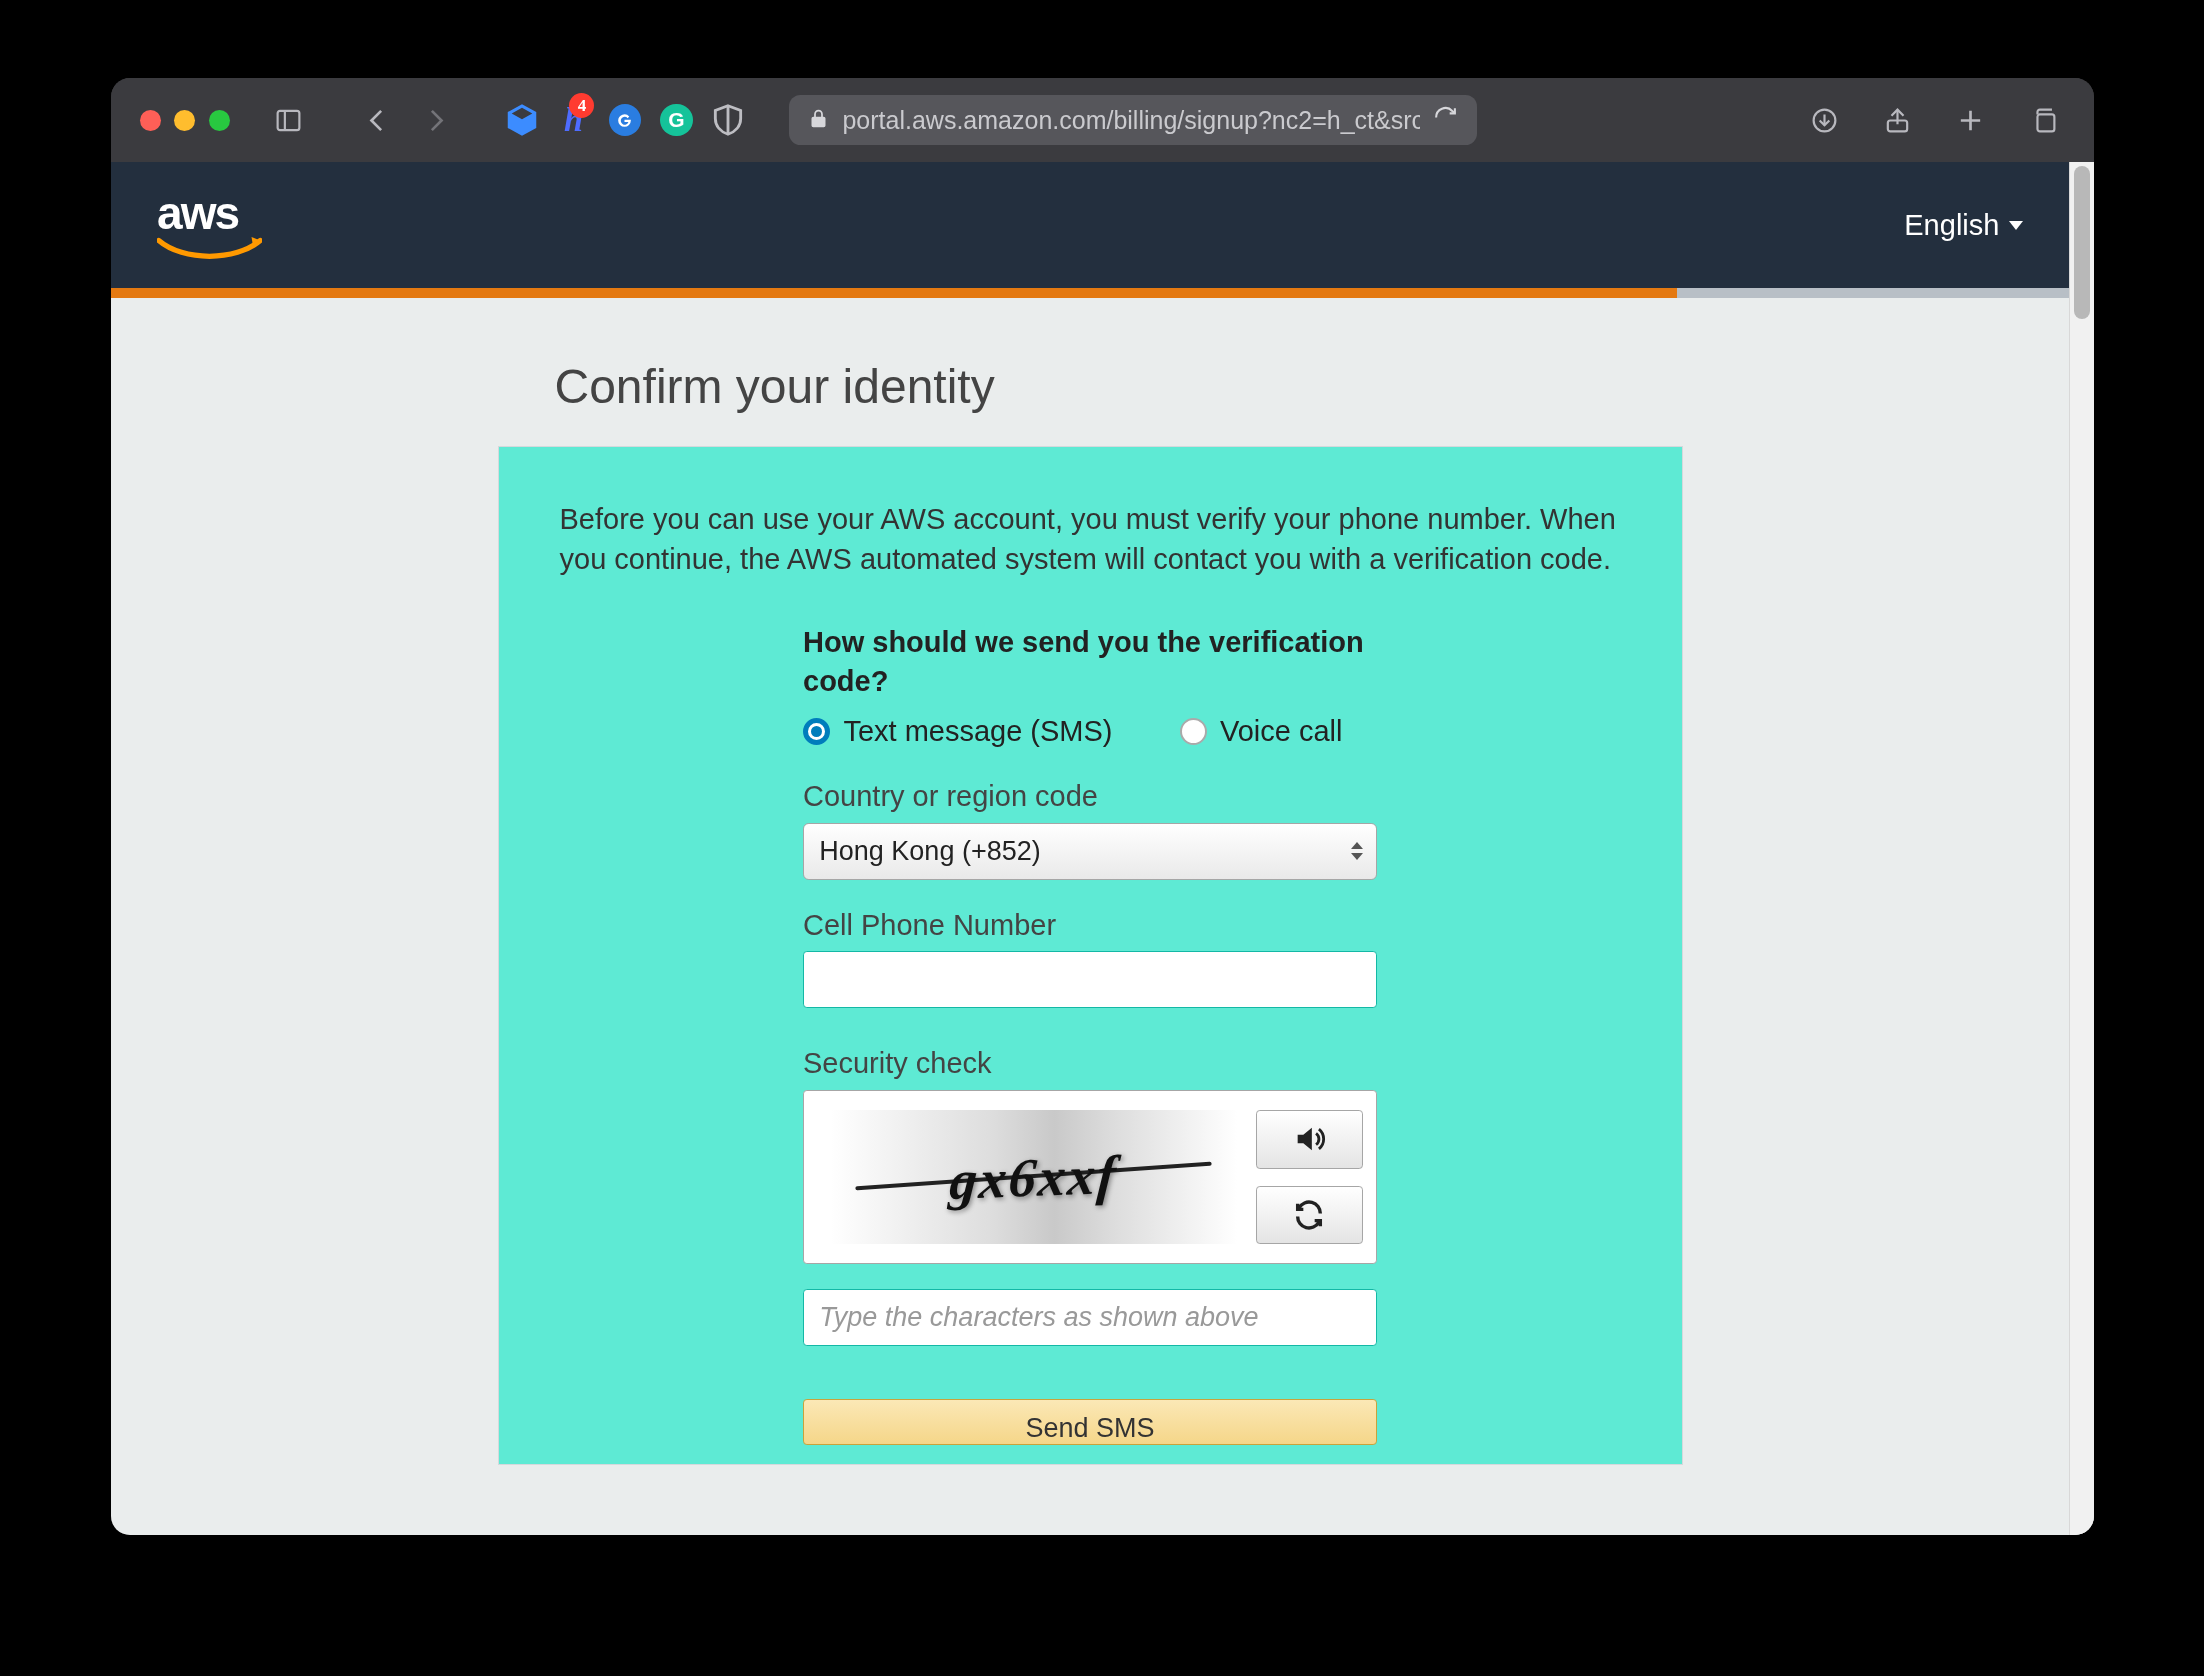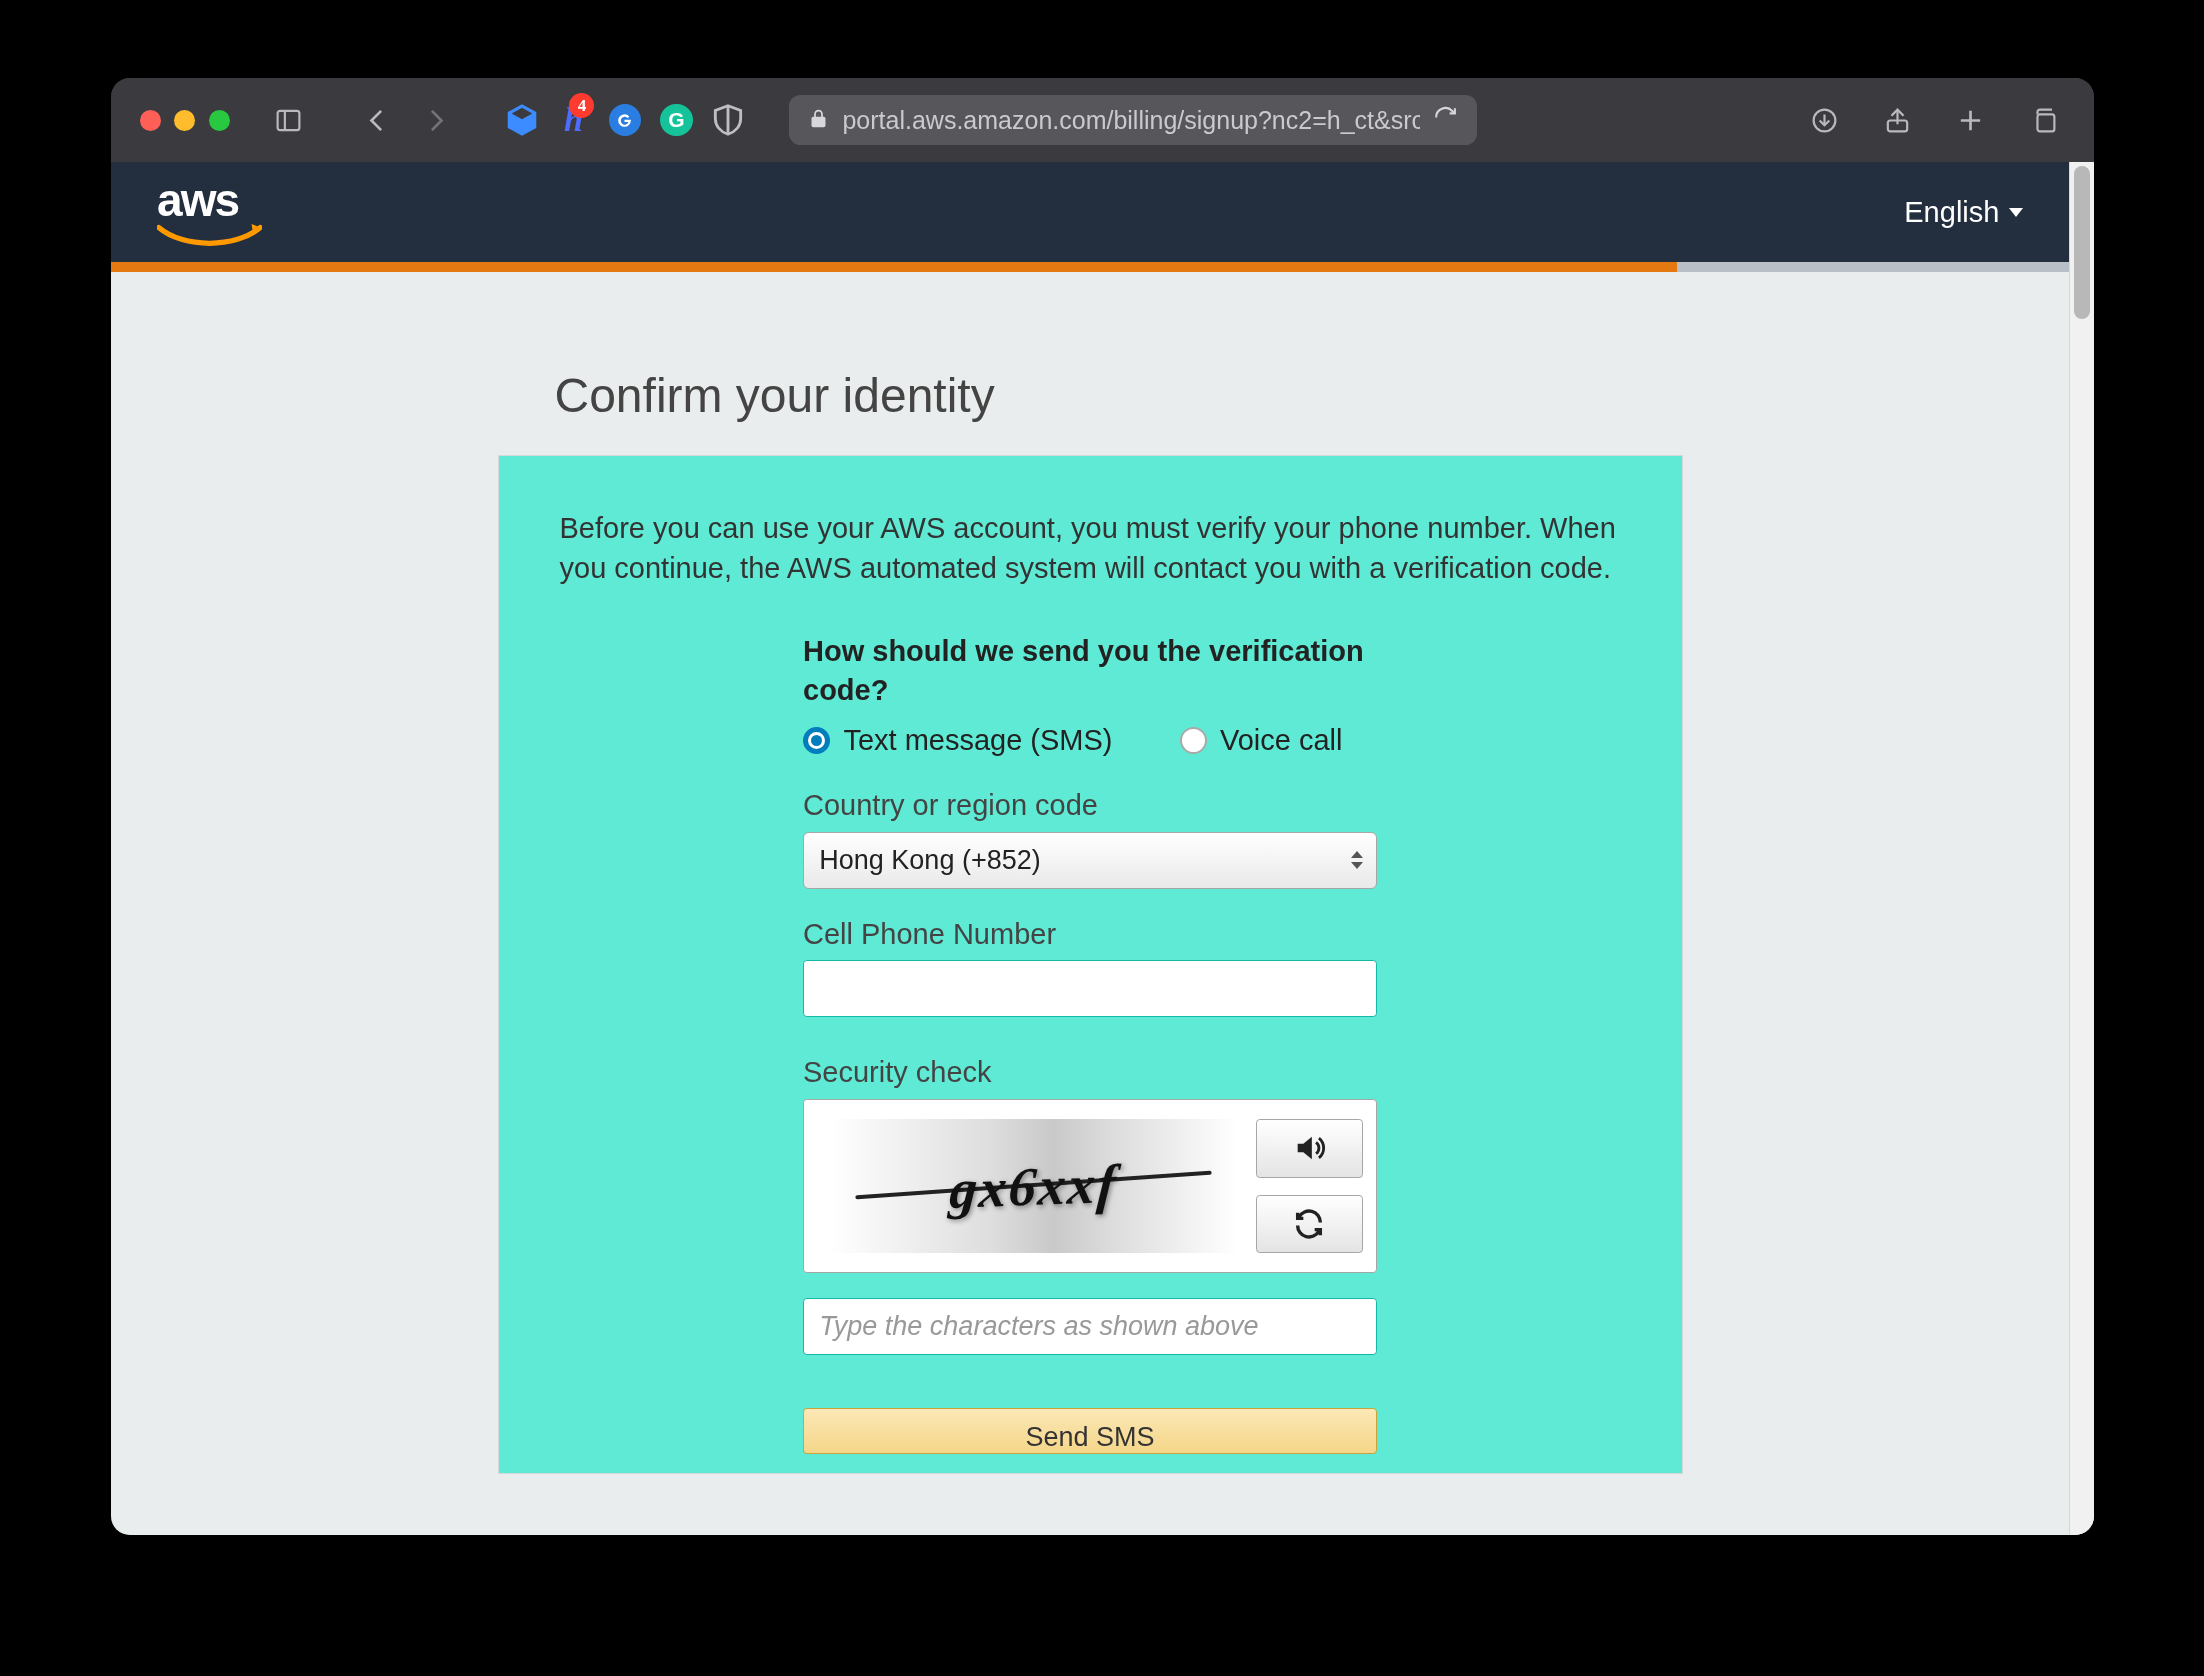--- a/index.html
+++ b/index.html
@@ -99,39 +99,39 @@
     position:relative;
     border-left:1px solid #d8d8d8;
   }
   .vscroll .thumb {
     position:absolute; left:3.8px; right:3.8px; top:3.8px; height:153px;
     background:#b8b8b8; border-radius:9.6px;
   }
 
   
   .aws-header {
-    height: 100px;
+    height: 126px;
     background:#232f3e;
     display:flex; align-items:center;
     padding: 0 46px;
     color:#fff;
   }
   .aws-logo { display:flex; flex-direction:column; align-items:flex-start; }
   .aws-logo .word { font-weight:700; font-size:46px; letter-spacing:-1.9px; color:#fff; line-height:1; }
   .aws-logo svg { width:105px; height:25px; margin-top:-1.9px; }
   .lang { margin-left:auto; font-size:29px; display:flex; align-items:center; gap:9.6px; cursor:pointer;}
   .lang .caret { width:0;height:0;border-left:7.6px solid transparent;border-right:7.6px solid transparent;border-top:9.6px solid #fff; }
 
   .progress-strip { height:9.6px; background:#b8bfc6; position:relative; }
   .progress-strip .fill { position:absolute; left:0; top:0; bottom:0; width:80%; background:#e47911;}
 
   
   .content-wrap {
     display:flex; justify-content:center;
-    padding-top: 96px;
+    padding-top: 61px;
   }
   .card {
     width: 1185px;
     background:#eaeded;
   }
   .card h1 {
     font-weight:300;
     font-size:48px;
     color:#444;
     margin-bottom: 32.5px;

